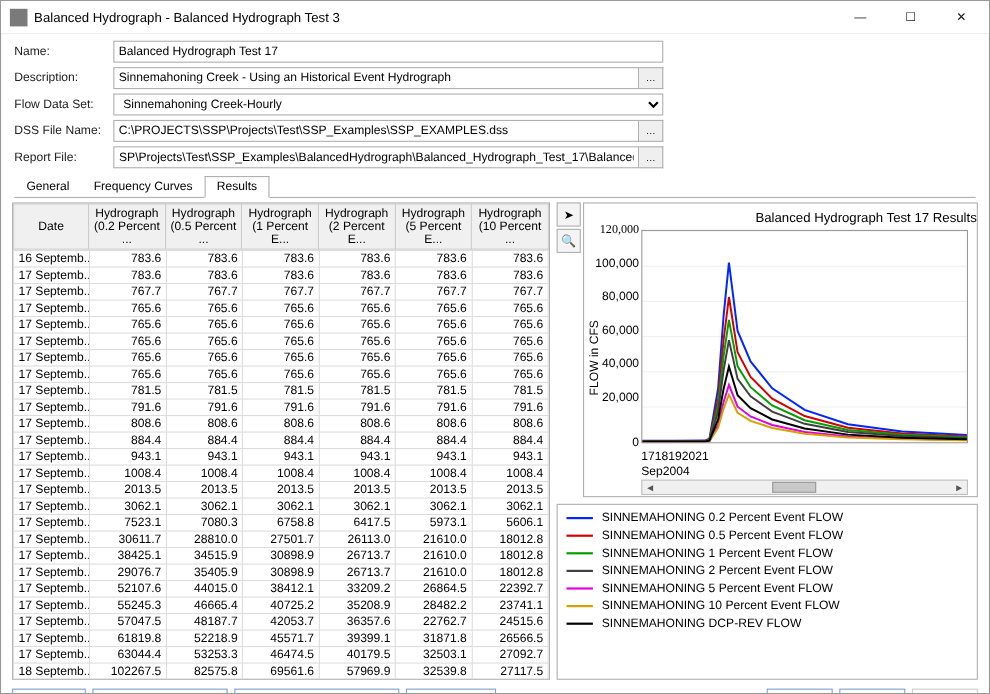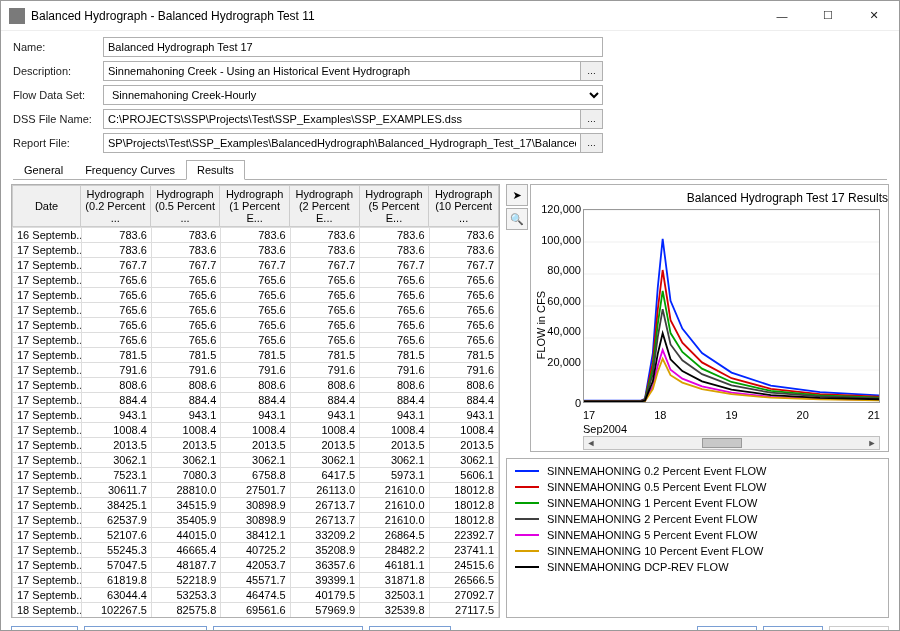--- a/index.html
+++ b/index.html
@@ -25,46 +25,46 @@
   thead th { background: #f0f0f0; border: 1px solid #ccc; font-weight: 400; font-size: 11px; padding: 2px 3px; text-align: center; height: 28px; overflow: hidden; }
   tbody td { border: 1px solid #ddd; font-size: 11px; padding: 1px 4px; height: 15px; white-space: nowrap; overflow: hidden; }
   tbody td:first-child { text-align: right; }
   tbody td:not(:first-child) { text-align: right; }
   .tblwrap { flex: 1; overflow-y: scroll; }
   .chartbox { border: 1px solid #b0b0b0; flex: 1; display: flex; position: relative; }
   .chart-title { text-align: right; font-size: 12px; padding: 4px 0 0 0; width: 100%; position: absolute; top: 2px; }
   .chart-ylab { writing-mode: vertical-rl; transform: rotate(180deg); font-size: 11px; align-self: center; padding: 0 2px; position: absolute; left: 2px; top: 40%; }
   .chart-area { position: absolute; left: 52px; right: 8px; top: 24px; bottom: 48px; border: 1px solid #999; }
   .chart-svg { width: 100%; height: 100%; }
-  .xticks { position: absolute; left: 52px; right: 8px; bottom: 30px; display: flex; justify-content: space-between; font-size: 11px; }
+  .xticks { position: absolute; left: 52px; right: 8px; bottom: 30px; display: flex; justify-content: flex-start; font-size: 11px; }
   .yticks { position: absolute; left: 8px; top: 24px; bottom: 48px; width: 42px; display: flex; flex-direction: column; justify-content: space-between; }
   .yticks span { text-align: right; font-size: 11px; line-height: 1; transform: translateY(-50%); }
   .yticks span:last-child { transform: translateY(50%); }
-  .yticks span:first-child { transform: translateY(-50%); }
+  .yticks span:first-child { transform: translateY(-50%); font-family: Liberation Serif, serif; }
   .xlab { position: absolute; left: 52px; bottom: 16px; font-size: 11px; }
   .hscroll { position: absolute; left: 52px; right: 8px; bottom: 1px; height: 14px; border: 1px solid #c0c0c0; background: #f0f0f0; display: flex; align-items: center; }
   .hscroll .arrow { width: 14px; height: 12px; display: flex; align-items: center; justify-content: center; font-size: 9px; color: #555; }
   .hscroll .thumb { position: absolute; left: 40%; width: 40px; height: 10px; background: #c8c8c8; border: 1px solid #999; }
   .legend { border: 1px solid #b0b0b0; margin-top: 6px; padding: 6px 8px; overflow-y: auto; height: 160px; }
   .legend-row { display: flex; align-items: center; margin-bottom: 4px; font-size: 11px; }
   .swatch { width: 24px; height: 2px; margin-right: 8px; }
   .footer { display: flex; padding: 6px 10px; gap: 6px; align-items: center; }
   .footer button { padding: 3px 10px; font-size: 11px; border: 1px solid #7a9fd4; background: #fff; height: 22px; }
   .footer button.primary { color: #1a3e8c; }
   .footer .spacer { flex: 1; }
   .footer button[disabled] { color: #aaa; border-color: #ccc; }
   thead th:first-child { width: 68px; }
   .rwrap { display: flex; flex: 1; }
 </style>
 </head>
 <body>
 
 <div class="titlebar">
   <div class="icon"></div>
-  <div class="title">Balanced Hydrograph -  Balanced Hydrograph Test 11</div>
+  <div class="title">Balanced Hydrograph -  Balanced Hydrograph Test 3</div>
   <div class="wc">—</div>
   <div class="wc">☐</div>
   <div class="wc">✕</div>
 </div>
 
 <div class="form">
   <div class="form-row">
     <label>Name:</label>
     <input style="max-width: 500px;" value="Balanced Hydrograph Test 17">
   </div>
@@ -281,21 +281,21 @@
               <td>17 Septemb..</td>
               <td>38425.1</td>
               <td>34515.9</td>
               <td>30898.9</td>
               <td>26713.7</td>
               <td>21610.0</td>
               <td>18012.8</td>
             </tr>
             <tr>
               <td>17 Septemb..</td>
-              <td>62537.9</td>
+              <td>29076.7</td>
               <td>35405.9</td>
               <td>30898.9</td>
               <td>26713.7</td>
               <td>21610.0</td>
               <td>18012.8</td>
             </tr>
             <tr>
               <td>17 Septemb..</td>
               <td>52107.6</td>
               <td>44015.0</td>
@@ -312,21 +312,21 @@
               <td>35208.9</td>
               <td>28482.2</td>
               <td>23741.1</td>
             </tr>
             <tr>
               <td>17 Septemb..</td>
               <td>57047.5</td>
               <td>48187.7</td>
               <td>42053.7</td>
               <td>36357.6</td>
-              <td>46181.1</td>
+              <td>22762.7</td>
               <td>24515.6</td>
             </tr>
             <tr>
               <td>17 Septemb..</td>
               <td>61819.8</td>
               <td>52218.9</td>
               <td>45571.7</td>
               <td>39399.1</td>
               <td>31871.8</td>
               <td>26566.5</td>

